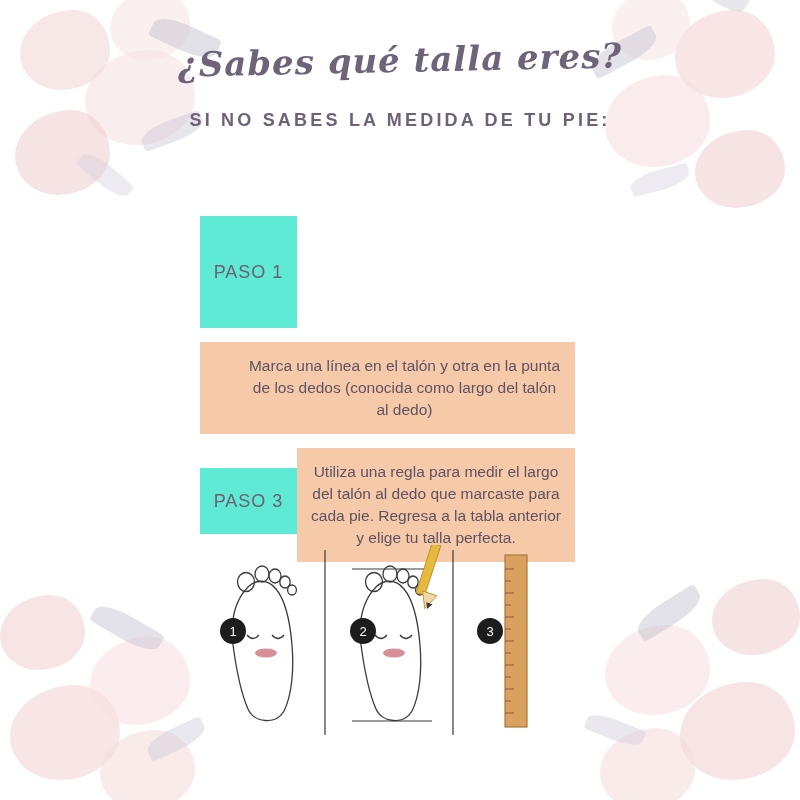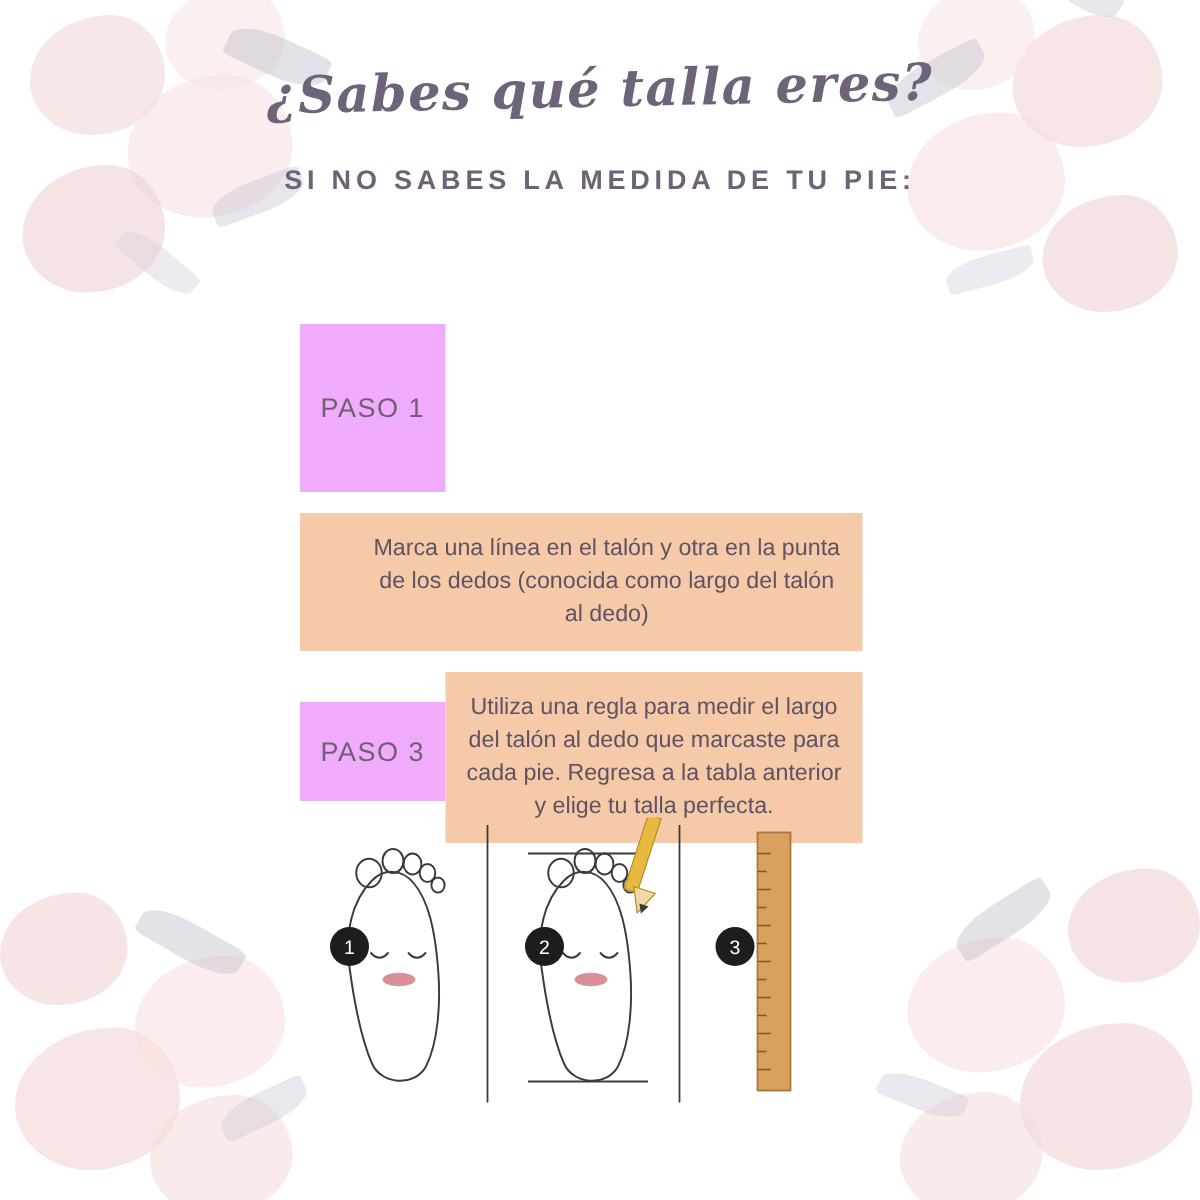--- a/index.html
+++ b/index.html
@@ -71,21 +71,21 @@
     left: 200px;
     width: 375px;
   }
   .step-row {
     display: flex;
     align-items: stretch;
     margin-bottom: 14px;
   }
   .step-badge {
     width: 97px;
-    background: #f0abfc;
+    background: #5eead4;
     color: #6e5f73;
     display: flex;
     align-items: center;
     justify-content: center;
     font-size: 18px;
     letter-spacing: 1px;
     flex: none;
   }
   .step-badge.b1 { height: 112px; margin-top: 56px; }
   .step-badge.b2 { height: 78px; margin-top: 14px; }

